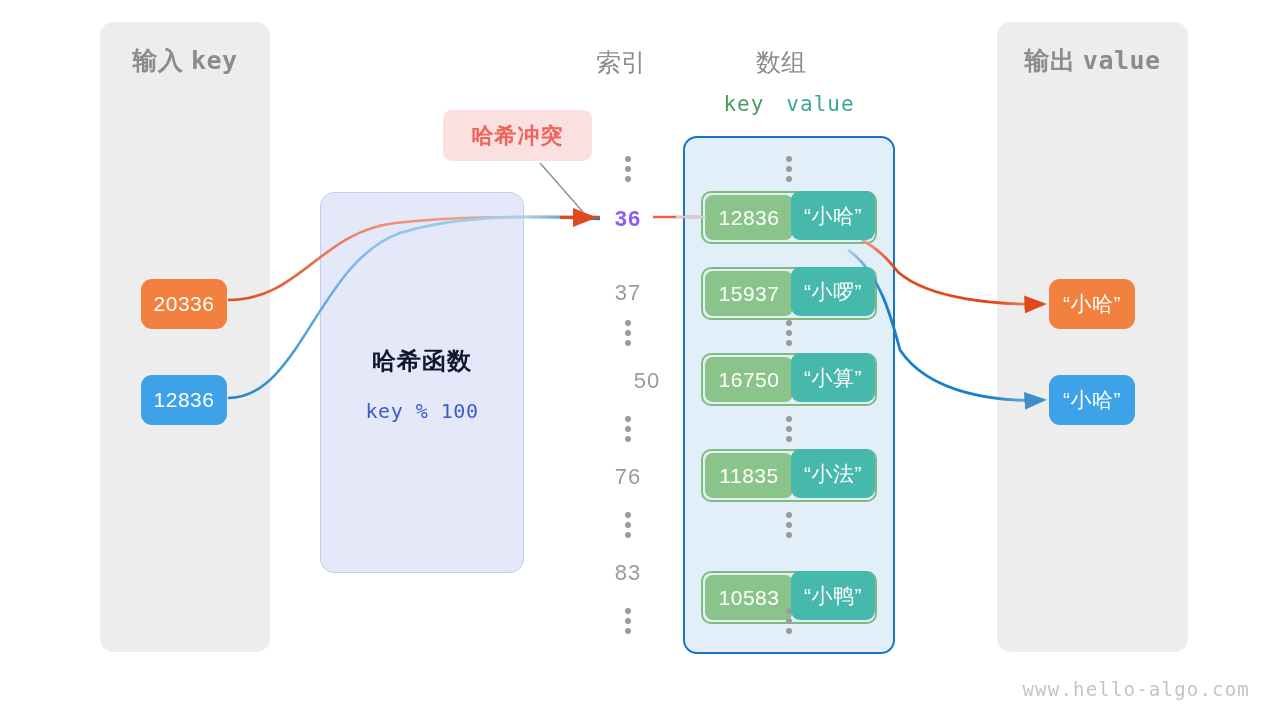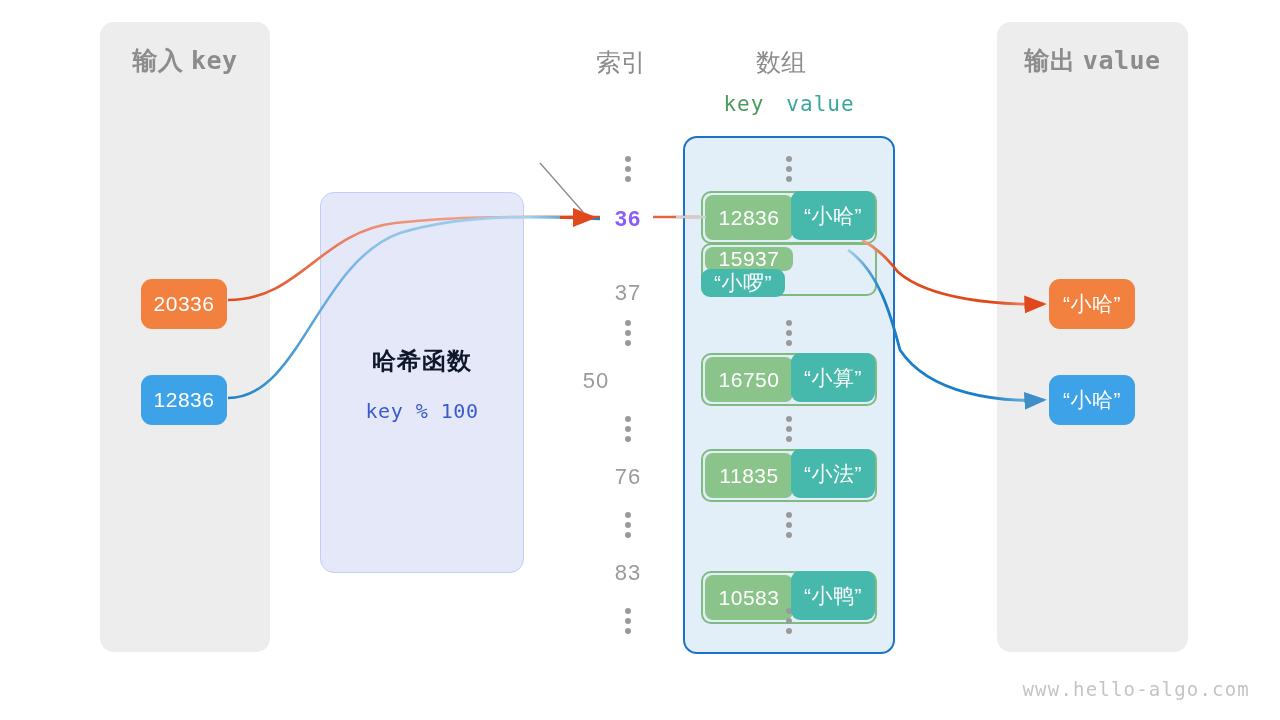--- a/index.html
+++ b/index.html
@@ -260,35 +260,38 @@
     <span class="mono v">value</span>
   </div>
 
   <div id="hash-box">
     <div class="hb-inner">
       <div id="hash-name">哈希函数</div>
       <div id="hash-expr" class="mono">key % 100</div>
     </div>
   </div>
 
+  <div id="collision-box">
+    <span id="collision-label">哈希冲突</span>
+  </div>
 
   <div id="array-box"></div>
 
   <div id="dyn-layer">
       <div class="index-label active" style="left: 596px; top: 206px;">36</div>
       <div class="pair" style="top: 191px;">
         <div class="cell cell-key">12836</div>
         <div class="cell cell-val">“小哈”</div>
       </div>
       <div class="index-label" style="left: 596px; top: 280px;">37</div>
-      <div class="pair" style="top: 243px; flex-direction: column;">
+      <div class="pair" style="top: 267px;">
         <div class="cell cell-key">15937</div>
         <div class="cell cell-val">“小啰”</div>
       </div>
-      <div class="index-label" style="left: 564px; top: 368px;">50</div>
+      <div class="index-label" style="left: 615px; top: 368px;">50</div>
       <div class="pair" style="top: 353px;">
         <div class="cell cell-key">16750</div>
         <div class="cell cell-val">“小算”</div>
       </div>
       <div class="index-label" style="left: 596px; top: 464px;">76</div>
       <div class="pair" style="top: 449px;">
         <div class="cell cell-key">11835</div>
         <div class="cell cell-val">“小法”</div>
       </div>
       <div class="index-label" style="left: 596px; top: 560px;">83</div>

